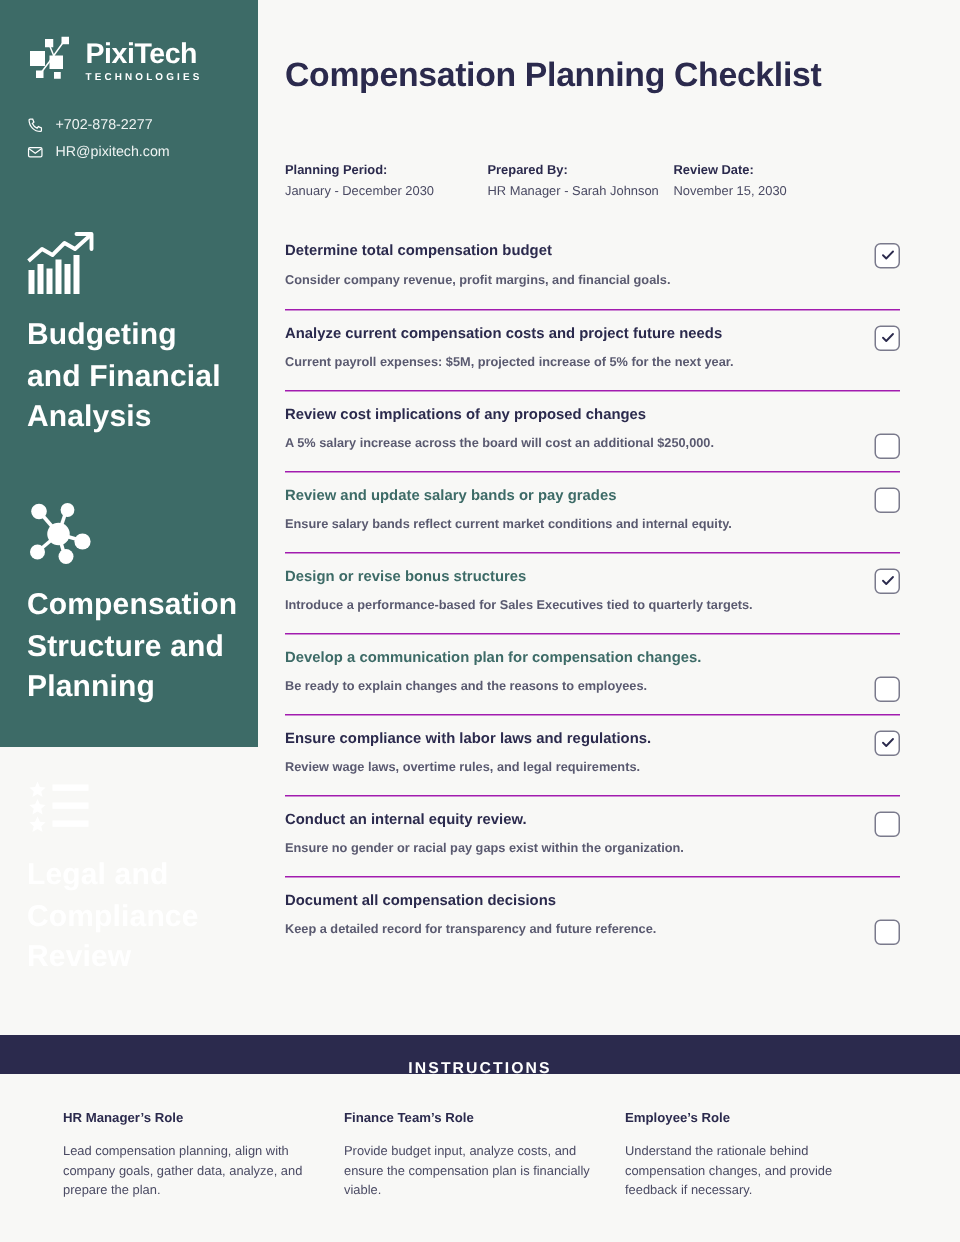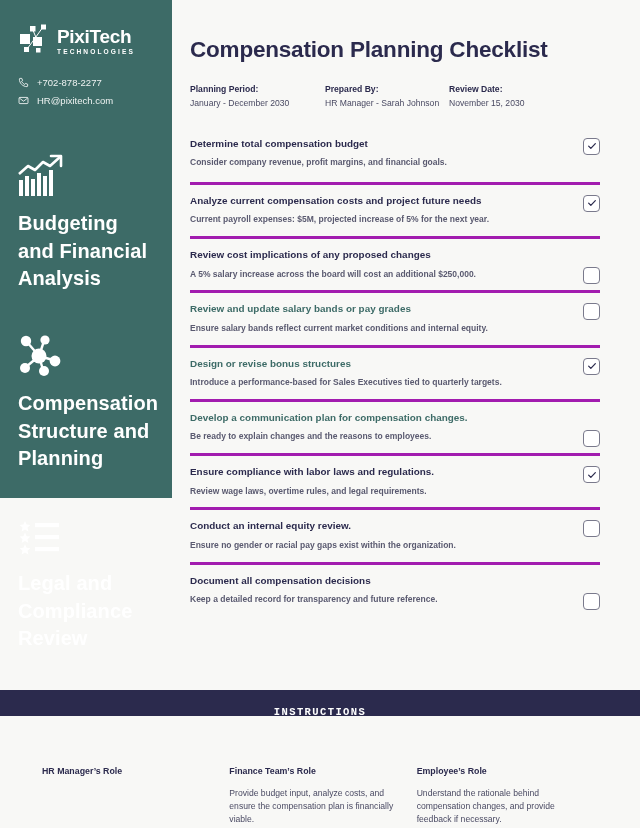--- a/index.html
+++ b/index.html
@@ -52,29 +52,29 @@
     position: absolute; left: 172px; top: 0;
     width: 468px; height: 660px;
     background: #f8f8f6;
     padding: 38px 40px 0 18px;
   }
   .doc-title {
     font-size: 22.5px; font-weight: bold; color: #2b2a4d;
     letter-spacing: -0.2px; line-height: 1.1;
   }
   .meta { display: flex; margin-top: 20px; }
-  .meta-col { flex: 0 0 auto; }
+  .meta-col { flex: 0 0 auto; margin-top: 24px; }
   .meta-col:nth-child(1) { width: 135px; }
   .meta-col:nth-child(2) { width: 124px; }
   .meta-label { font-size: 8.6px; font-weight: bold; color: #2b2a4d; line-height: 1.5; }
   .meta-value { font-size: 8.6px; color: #4a4a63; line-height: 1.55; margin-top: 1px; }
 
   .checklist { margin-top: 18px; }
   .ck-item { position: relative; padding: 9px 0 10px 0; min-height: 54px; }
-  .ck-item + .ck-item { border-top: 3px solid #a21caf; }
+  .ck-item + .ck-item { border-top: 1px solid #a21caf; }
   .ck-text { padding-right: 42px; }
   .ck-title {
     font-size: 9.9px; font-weight: bold; color: #2b2a4d;
     line-height: 1.35; letter-spacing: 0.02px;
   }
   .ck-title.accent { color: #3d6b67; }
   .ck-desc { font-size: 8.5px; color: #5a5a70; line-height: 1.4; margin-top: 7px; font-weight: bold; }
   .ck-box {
     position: absolute; right: 0;
     width: 17px; height: 17px;
@@ -84,33 +84,33 @@
   }
   .ck-box.top { top: 10px; }
   .ck-box.mid { top: 28px; }
   .ck-box svg { display: block; }
 
   
   .instr-bar {
     position: absolute; left: 0; top: 690px;
     width: 640px; height: 44px;
     background: #2b2a4d;
-    display: flex; align-items: center; justify-content: center; font-family: Liberation Mono, monospace;
+    display: flex; align-items: center; justify-content: center;
   }
   .instr-bar-text {
     color: #ffffff; font-size: 10.5px; font-weight: bold; letter-spacing: 1.4px;
   }
   .instr-body {
     position: absolute; left: 0; top: 716px;
     width: 640px; height: 112px;
     background: #f8f8f6;
     padding: 24px 36px 0 42px;
     display: flex;
   }
-  .role-col { flex: 1 1 0; padding-right: 22px; margin-top: 26px; }
+  .role-col { flex: 1 1 0; padding-right: 22px; }
   .role-title { font-size: 8.8px; font-weight: bold; color: #2b2a4d; }
   .role-desc { font-size: 8.6px; color: #4a4a63; line-height: 1.5; margin-top: 11px; }
 </style>
 </head>
 <body>
 
 <div class="page">
 
   <aside class="sidebar">
 
@@ -304,20 +304,21 @@
       </div>
   </main>
 
   <div class="instr-bar">
     <span class="instr-bar-text">INSTRUCTIONS</span>
   </div>
 
   <div class="instr-body">
     <div class="role-col">
       <div class="role-title">HR Manager’s Role</div>
+      <div class="role-desc">Lead compensation planning, align with company goals, gather data, analyze, and prepare the plan.</div>
     </div>
     <div class="role-col">
       <div class="role-title">Finance Team’s Role</div>
       <div class="role-desc">Provide budget input, analyze costs, and ensure the compensation plan is financially viable.</div>
     </div>
     <div class="role-col">
       <div class="role-title">Employee’s Role</div>
       <div class="role-desc">Understand the rationale behind compensation changes, and provide feedback if necessary.</div>
     </div>
   </div>

